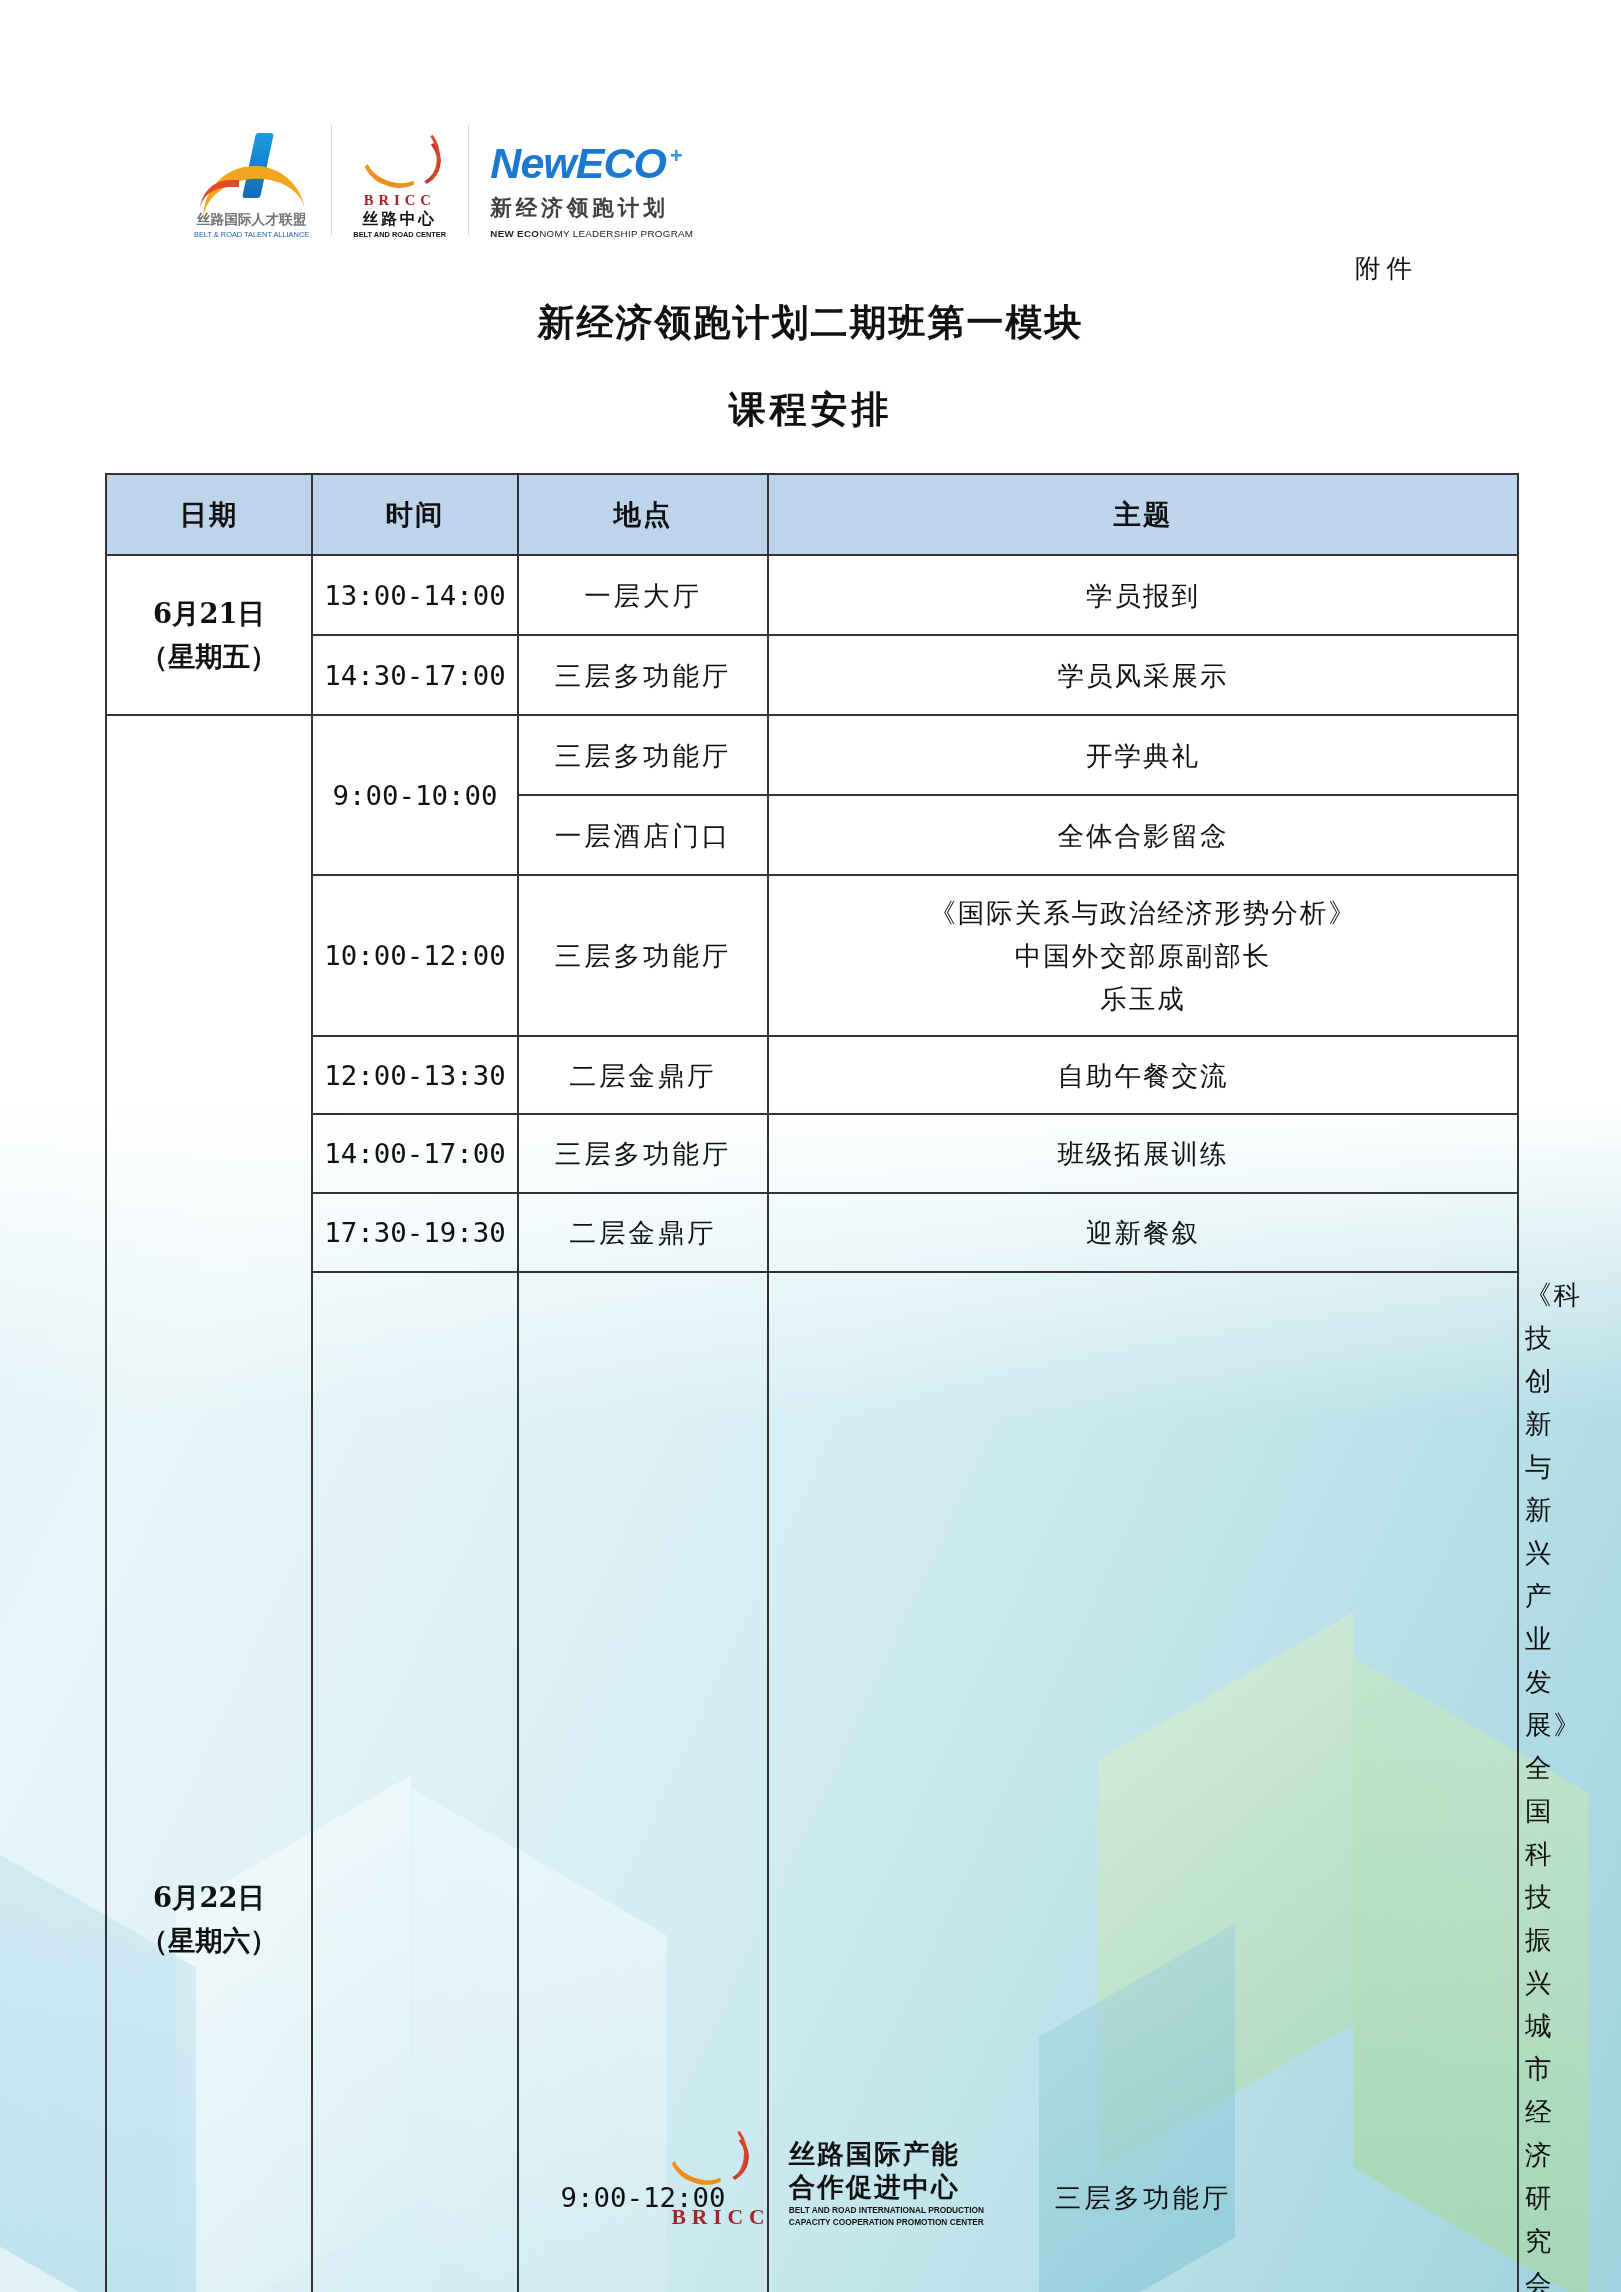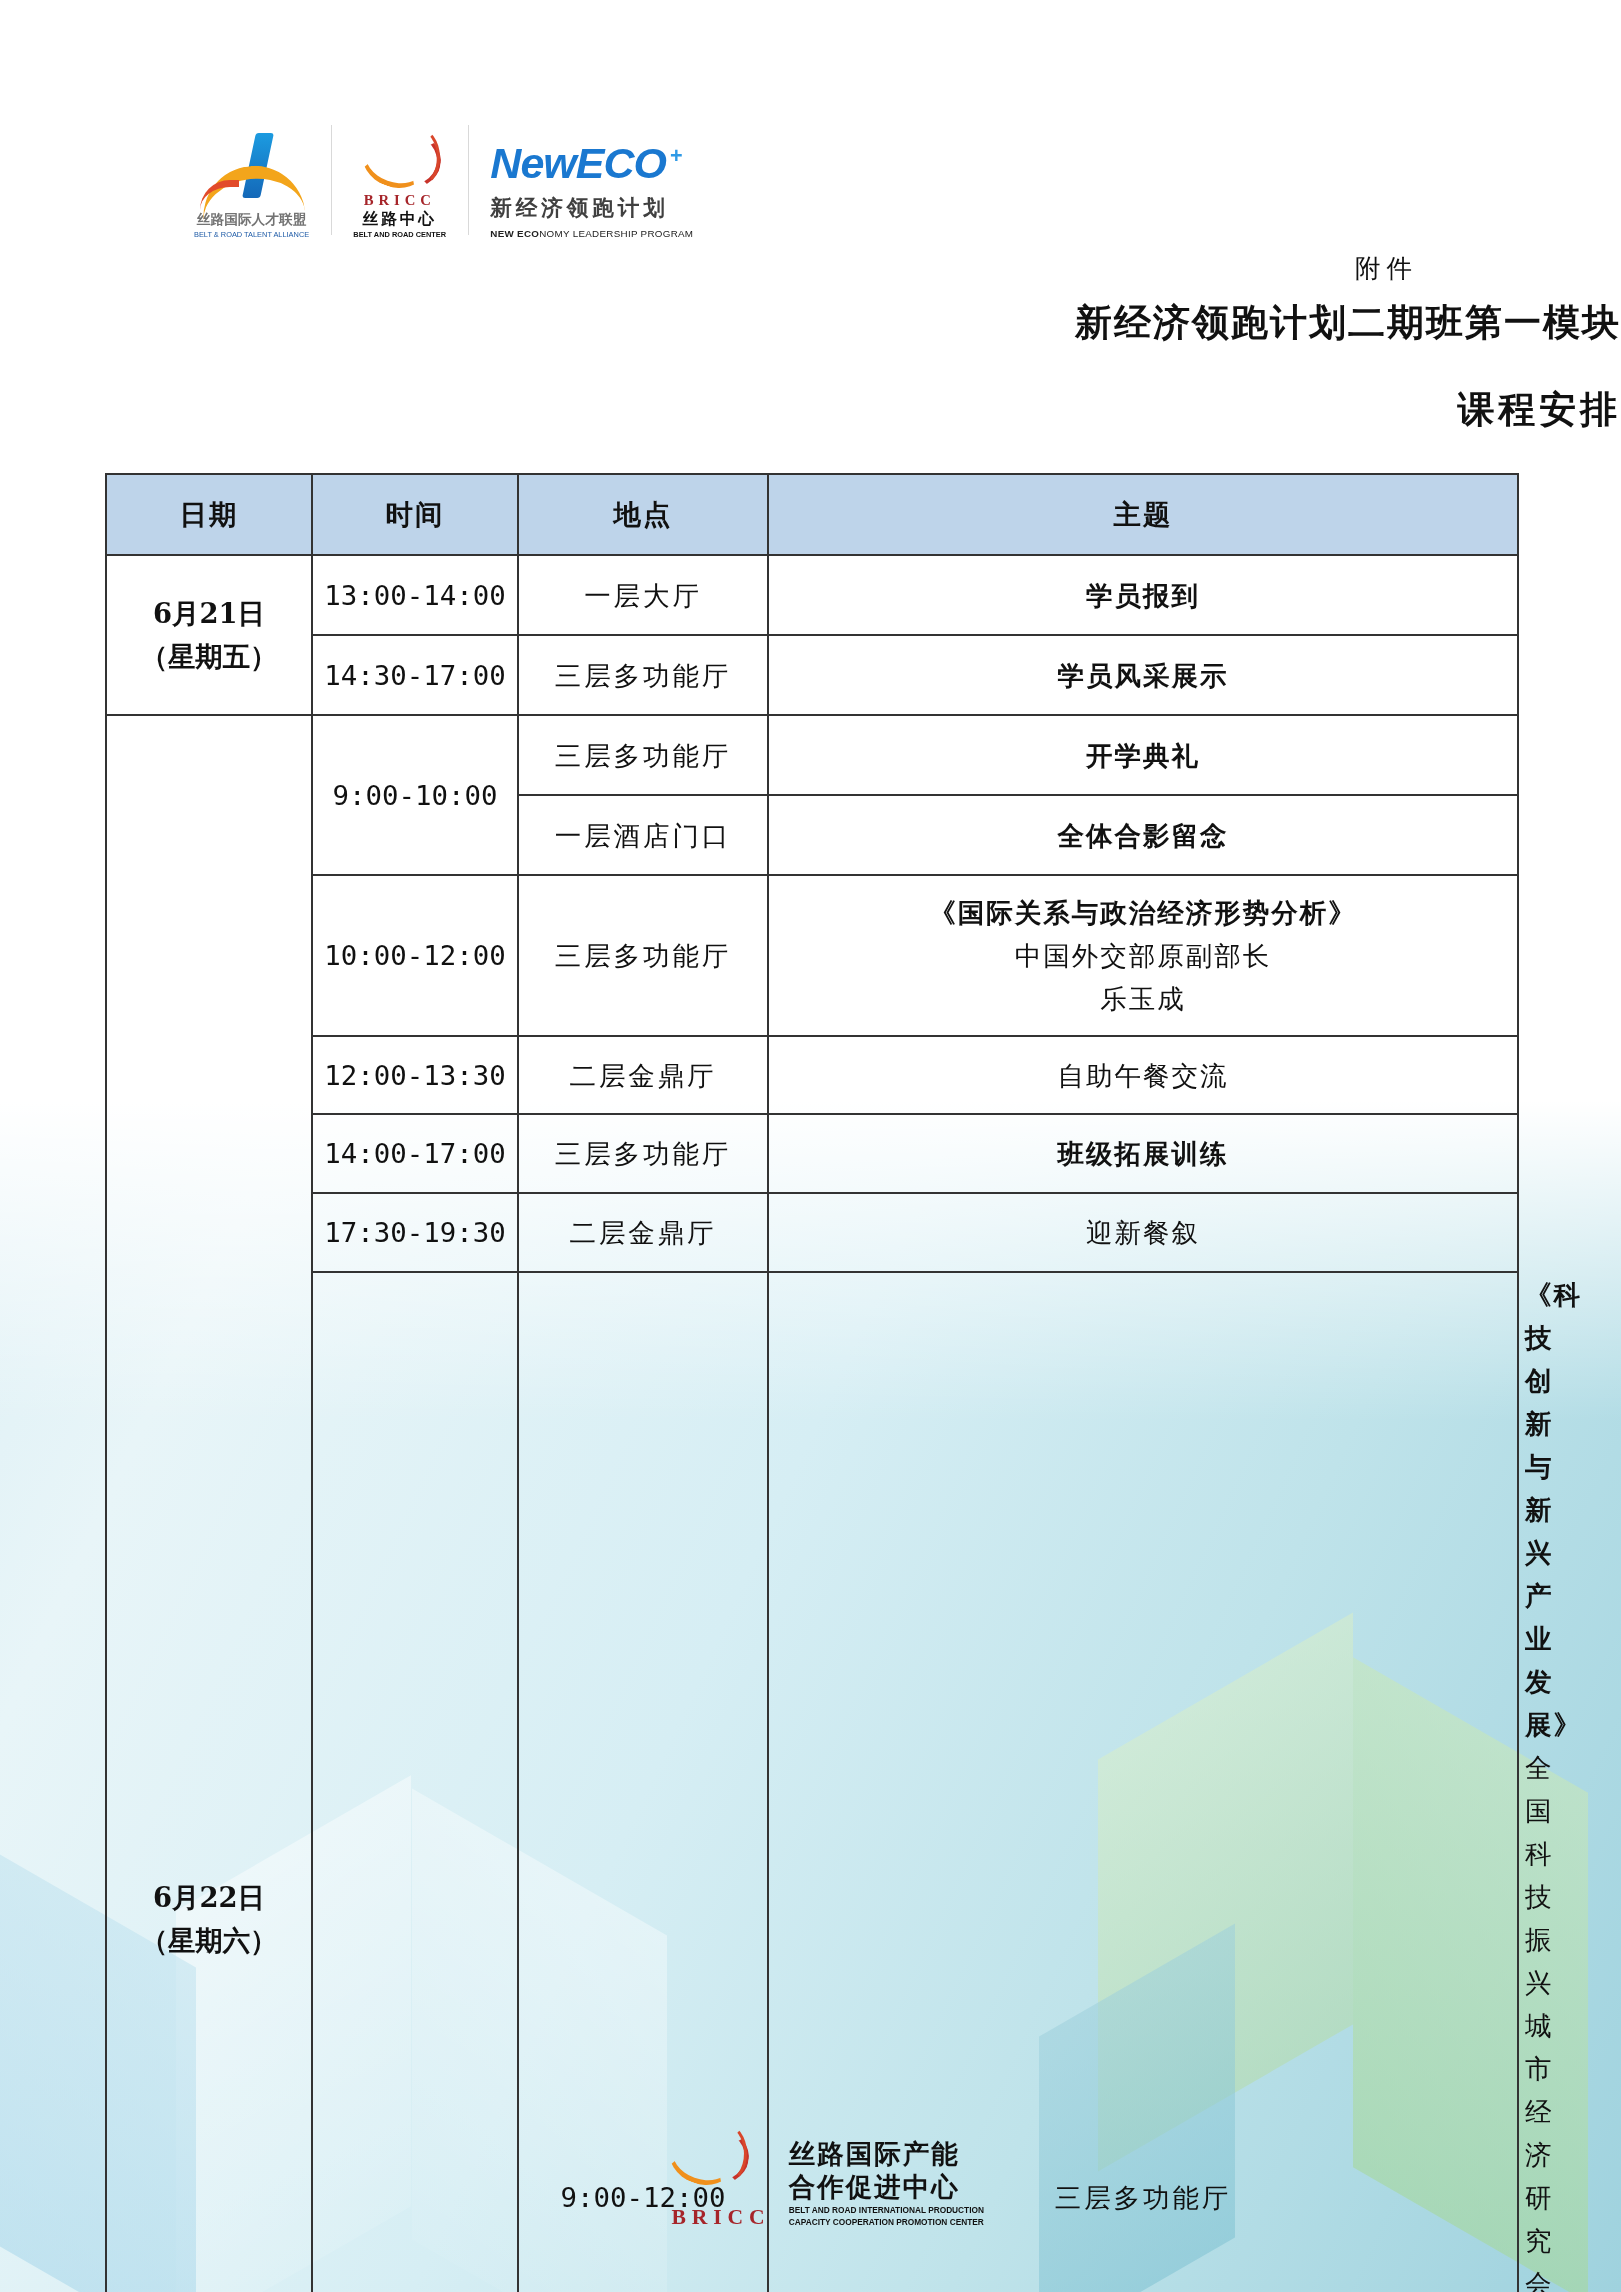--- a/index.html
+++ b/index.html
@@ -45,21 +45,21 @@
   .bricc-en { font-family: "Liberation Sans", sans-serif; font-weight: bold; font-size: 7.4px; color: #111; }
   .neweco { align-items: flex-start; }
   .neweco-word { font-family: "Liberation Sans", sans-serif; font-weight: bold; font-style: italic; font-size: 43px; color: #1a78d0; letter-spacing: -1px; position: relative; line-height: 43px; }
   .neweco-word .plus { position: absolute; right: -15.7px; top: -7.8px; font-size: 21.6px; color: #2f9ae6; font-style: normal; }
   .neweco-cn { font-family: "DejaVu Sans", sans-serif; font-weight: bold; font-size: 21.6px; letter-spacing: 3.9px; color: #404040; margin-top: 7.8px; }
   .neweco-en { font-family: "Liberation Sans", sans-serif; font-size: 9.8px; color: #222; margin-top: 5.9px; letter-spacing: 0.3px; }
   .neweco-en b { font-weight: bold; }
 
   .attachment { position: absolute; left: 1355px; top: 251px; font-size: 25.5px; letter-spacing: 5.9px; font-family: "DejaVu Serif", serif; }
 
-  .title { position: absolute; left: 0; width: 1621px; text-align: right; font-weight: bold; font-family: "DejaVu Serif", serif; }
+  .title { position: absolute; left: 0; width: 1621px; text-align: center; font-weight: bold; font-family: "DejaVu Serif", serif; }
   .title-1 { top: 298px; font-size: 37px; letter-spacing: 2px; }
   .title-2 { top: 385px; font-size: 37px; letter-spacing: 3.9px; }
 
   
   table.schedule {
     position: absolute; left: 105px; top: 473px; width: 1411px;
     border-collapse: collapse; table-layout: fixed;
     font-size: 26.5px;
   }
   table.schedule td, table.schedule th {
@@ -67,21 +67,21 @@
     text-align: center; vertical-align: middle;
     padding: 0 5.9px; line-height: 43px;
   }
   table.schedule th {
     background: #bed4ea; font-weight: bold; height: 79px; font-size: 27.4px; letter-spacing: 2px;
   }
   col.c-date { width: 206px; } col.c-time { width: 206px; } col.c-venue { width: 250px; } col.c-topic { width: 750px; }
   .date-cell { font-weight: bold; font-size: 27.4px; line-height: 43px; }
   .time-cell { font-family: "DejaVu Sans Mono", monospace; font-size: 27.4px; letter-spacing: 0px; }
   .venue-cell { letter-spacing: 2.9px; }
-  .topic-bold { font-weight: bold; letter-spacing: 2px; }
+  .topic-bold { font-weight: normal; letter-spacing: 2px; }
   .topic-plain { letter-spacing: 2px; }
   .topic-cell .line { display: block; }
   .r82 { height: 76px; }
 
   
   .footer-logo { position: absolute; left: 663px; top: 2123px; display: flex; align-items: flex-start; }
   .footer-logo .phoenix { width: 116px; height: 76px; }
   .footer-left { display: flex; flex-direction: column; align-items: center; }
   .footer-bricc { font-family: "Liberation Serif", serif; color: #a6252a; font-size: 21.6px; letter-spacing: 5.9px; font-weight: bold; margin-top: 5.9px; }
   .footer-right { margin-left: 9.8px; margin-top: 13.7px; }

